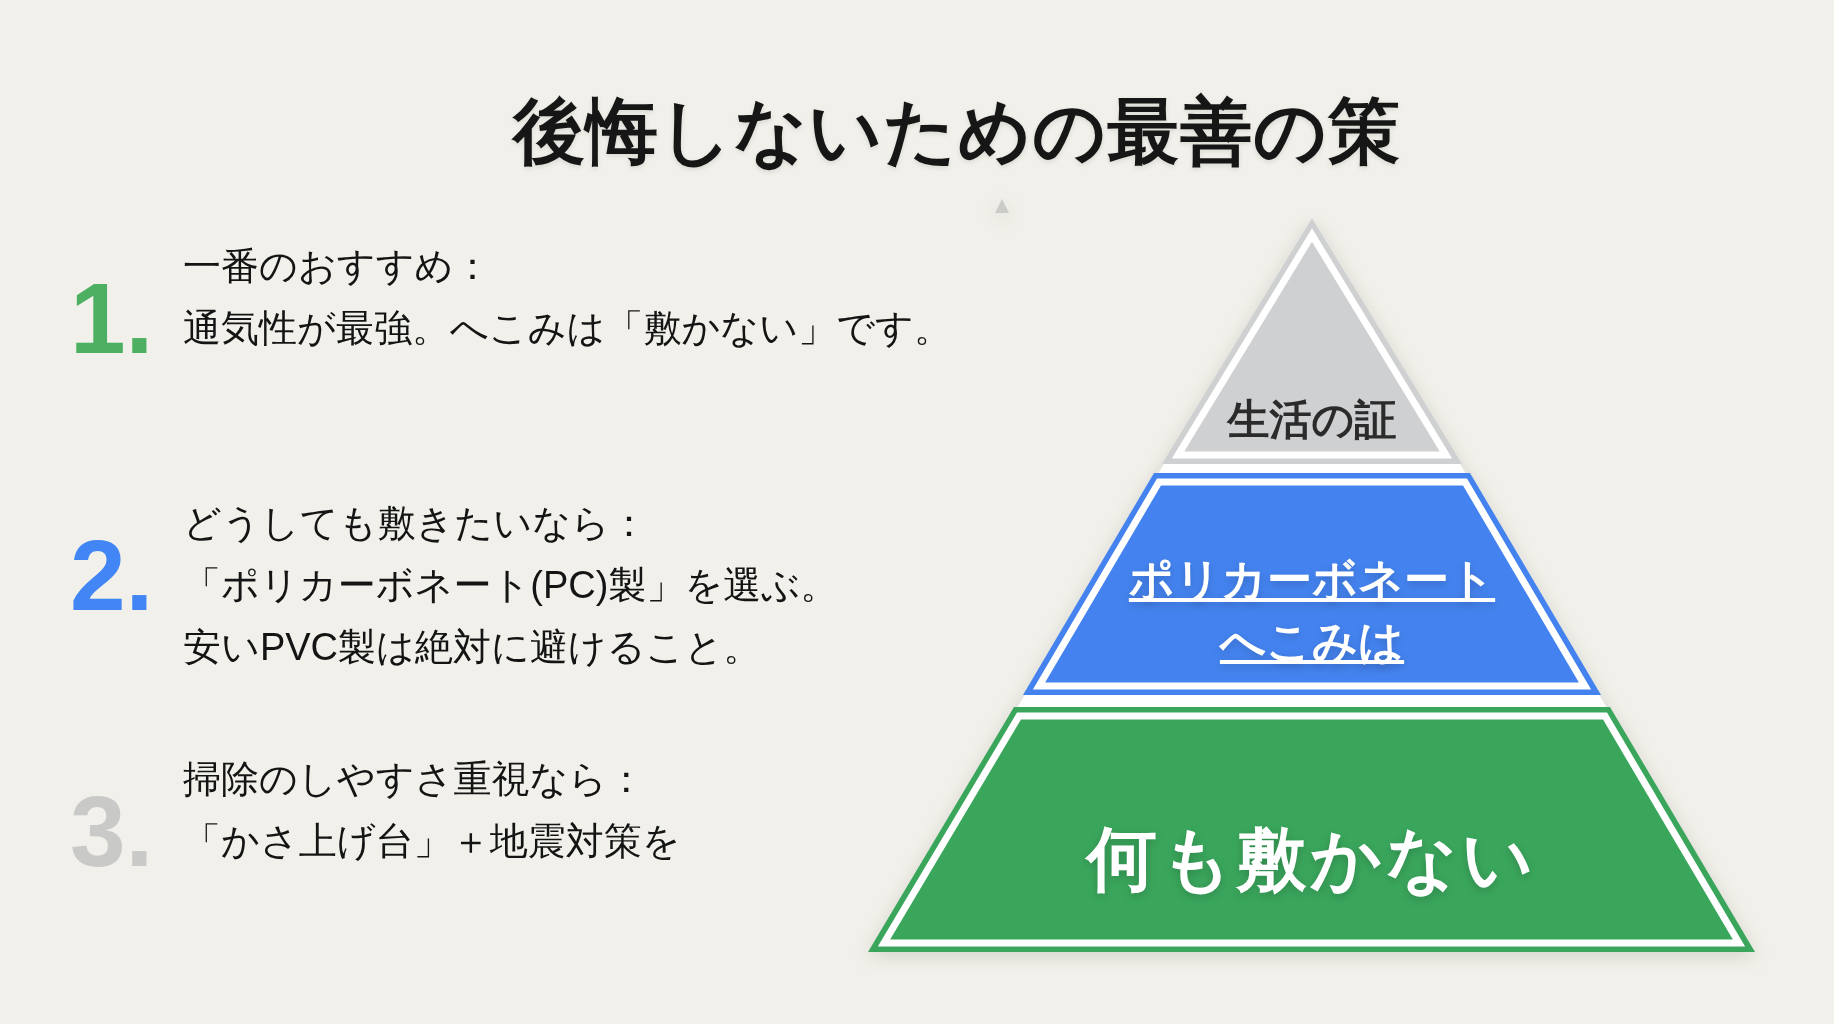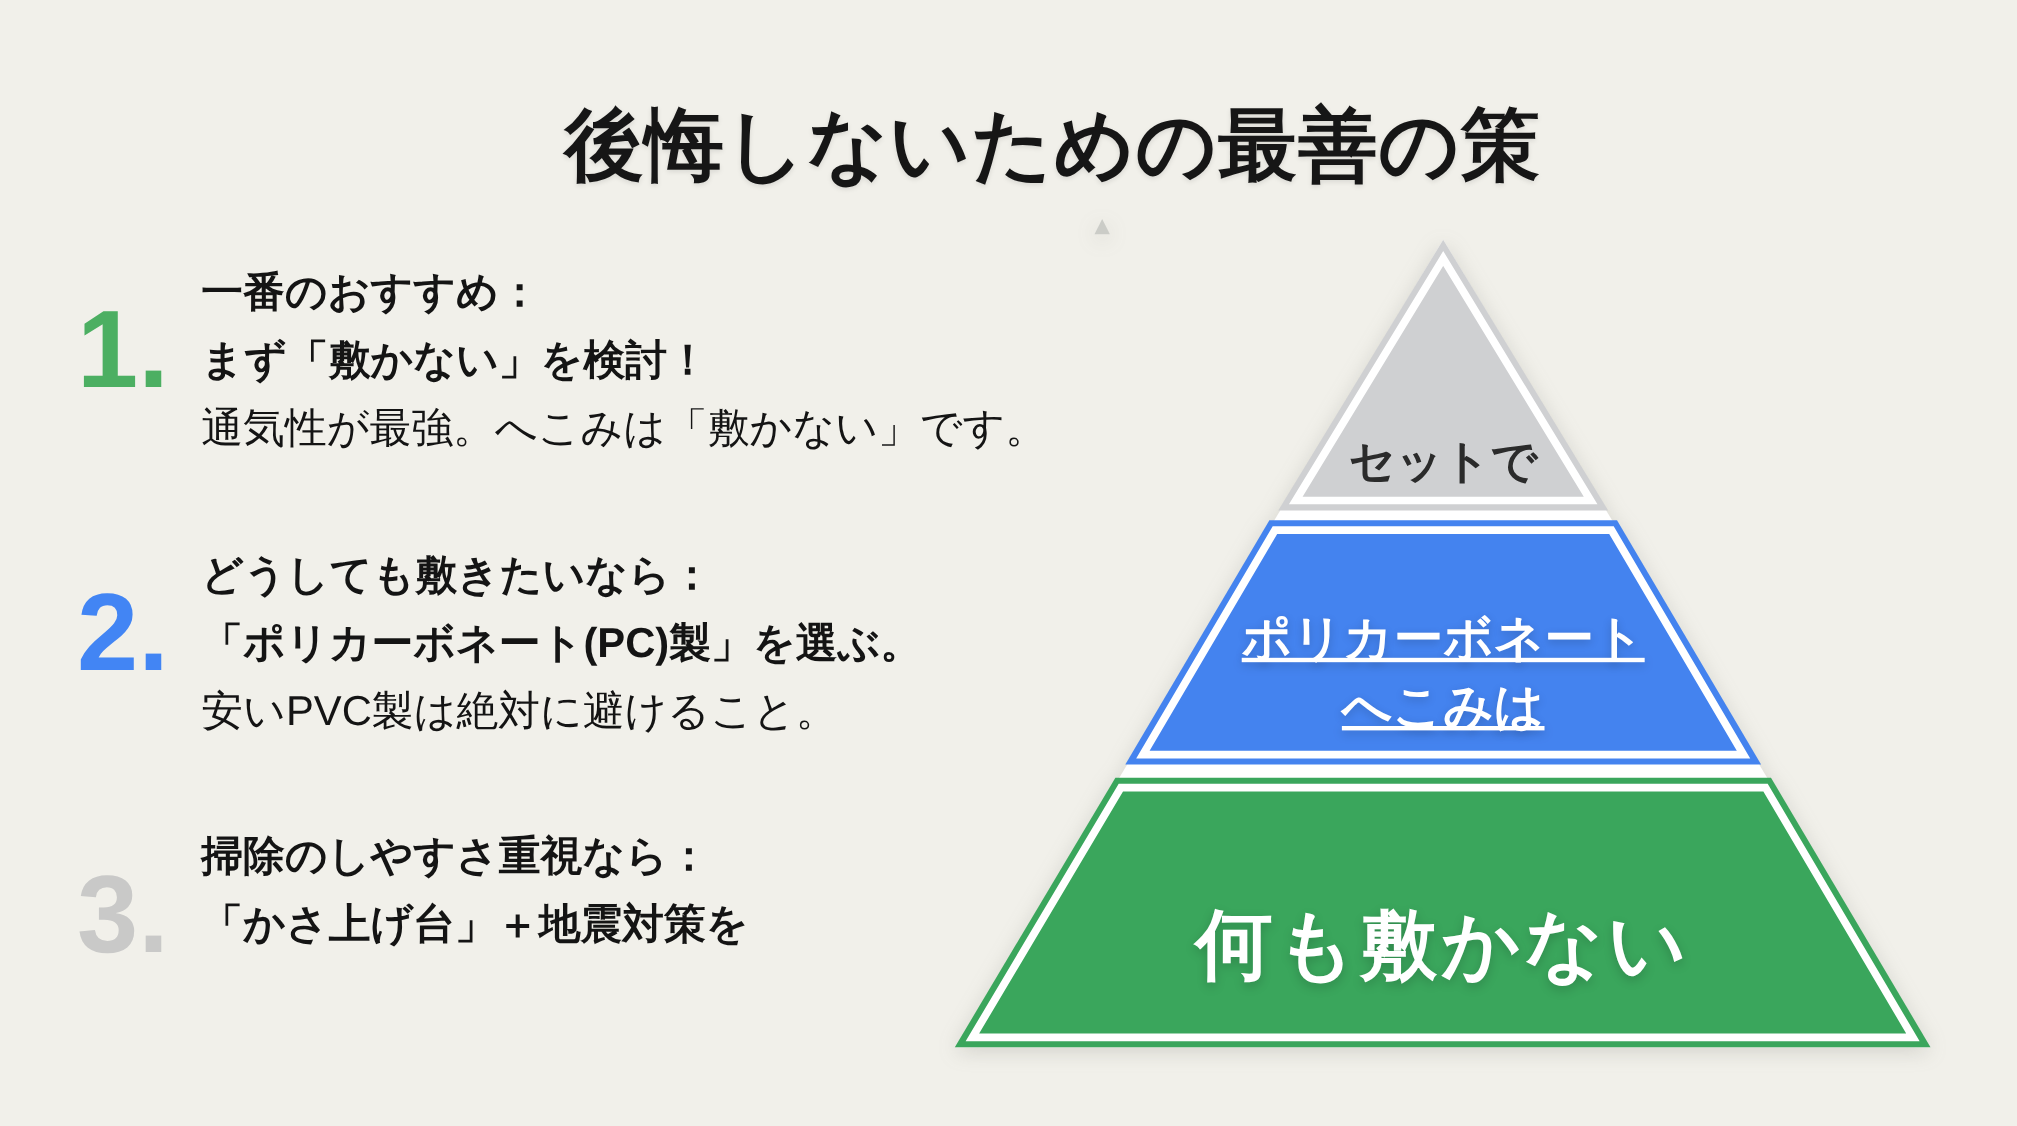--- a/index.html
+++ b/index.html
@@ -42,21 +42,21 @@
     left: 113px;
     top: 0;
     width: 830px;
   }
   .line {
     font-size: 38px;
     line-height: 62px;
     color: #141414;
     white-space: nowrap;
   }
-  .strong { font-weight: bold; }
+  .strong { font-weight: normal; }
   .pyr-svg {
     position: absolute;
     left: 830px;
     top: 150px;
     width: 980px;
     height: 860px;
     filter: drop-shadow(0 4px 9px rgba(110,110,100,0.22));
   }
   .pyr-label {
     position: absolute;
@@ -93,21 +93,20 @@
 <div class="page" style="background-color: rgb(241, 240, 234);">
 
   <h1 class="title" style="color: rgb(22, 22, 22);">後悔しないための最善の策</h1>
 
   <div class="list">
 
     <div class="item item-1">
       <div class="num" style="color: rgb(76, 175, 98);">1.</div>
       <div class="lines">
         <div class="line strong">一番のおすすめ：</div>
-        <div class="line strong">まず「敷かない」を検討！</div>
         <div class="line">通気性が最強。へこみは「敷かない」です。</div>
       </div>
     </div>
 
     <div class="item item-2">
       <div class="num" style="color: rgb(66, 133, 244);">2.</div>
       <div class="lines">
         <div class="line strong">どうしても敷きたいなら：</div>
         <div class="line strong">「ポリカーボネート(PC)製」を選ぶ。</div>
         <div class="line">安いPVC製は絶対に避けること。</div>
@@ -133,21 +132,21 @@
     <polygon points="1312,218 1162,464 1462,464" fill="#cfd0d2"></polygon>
     <polygon fill="none" stroke-width="7" points="1312,235 1178,455 1446,455" stroke="#ffffff"></polygon>
 
     <polygon points="1154,473 1470,473 1601,695 1023,695" fill="#4483ef"></polygon>
     <polygon fill="none" stroke-width="7" points="1159,482 1465,482 1585,686 1039,686" stroke="#ffffff"></polygon>
 
     <polygon points="1014,707 1610,707 1755,952 868,952" fill="#3aa65c"></polygon>
     <polygon fill="none" stroke-width="7" points="1019,716 1605,716 1739,943 884,943" stroke="#ffffff"></polygon>
   </svg>
 
-  <div class="pyr-label lbl-top" style="color: rgb(43, 43, 43);">セットで</div>
+  <div class="pyr-label lbl-top" style="color: rgb(43, 43, 43);">生活の証</div>
 
   <div class="pyr-label lbl-mid" style="color: rgb(255, 255, 255); text-decoration: underline;">
     <div>ポリカーボネート</div>
     <div>へこみは</div>
   </div>
 
   <div class="pyr-label lbl-bottom" style="color: rgb(255, 255, 255); margin-top: 37px;">何も敷かない</div>
 
 </div>
 

